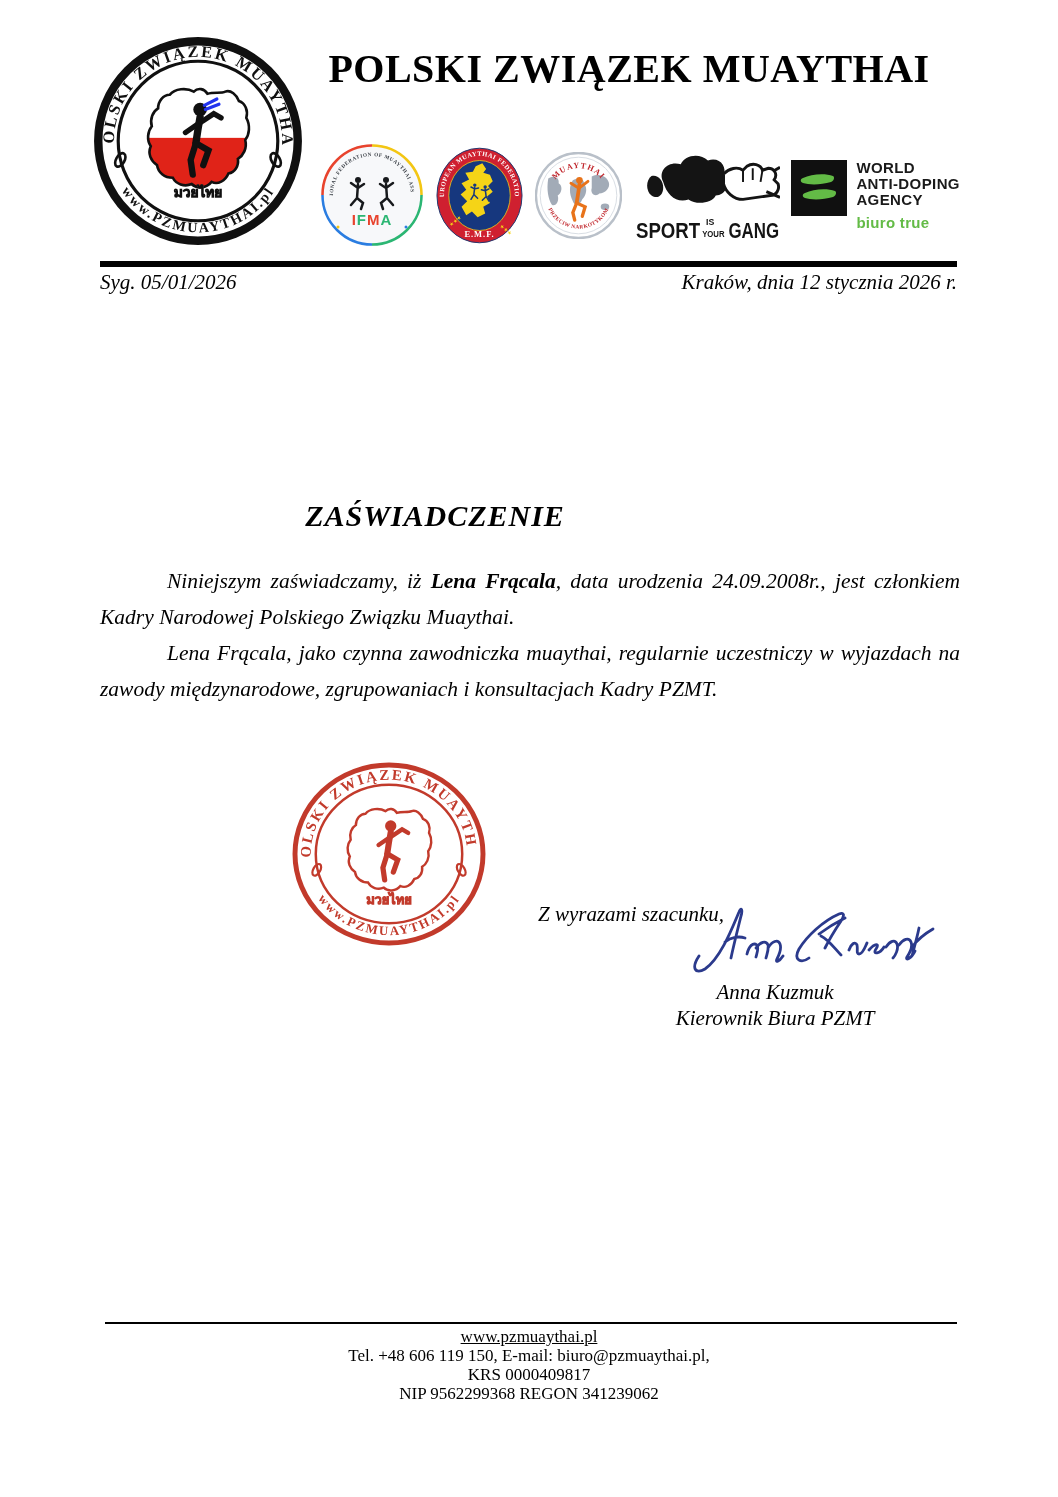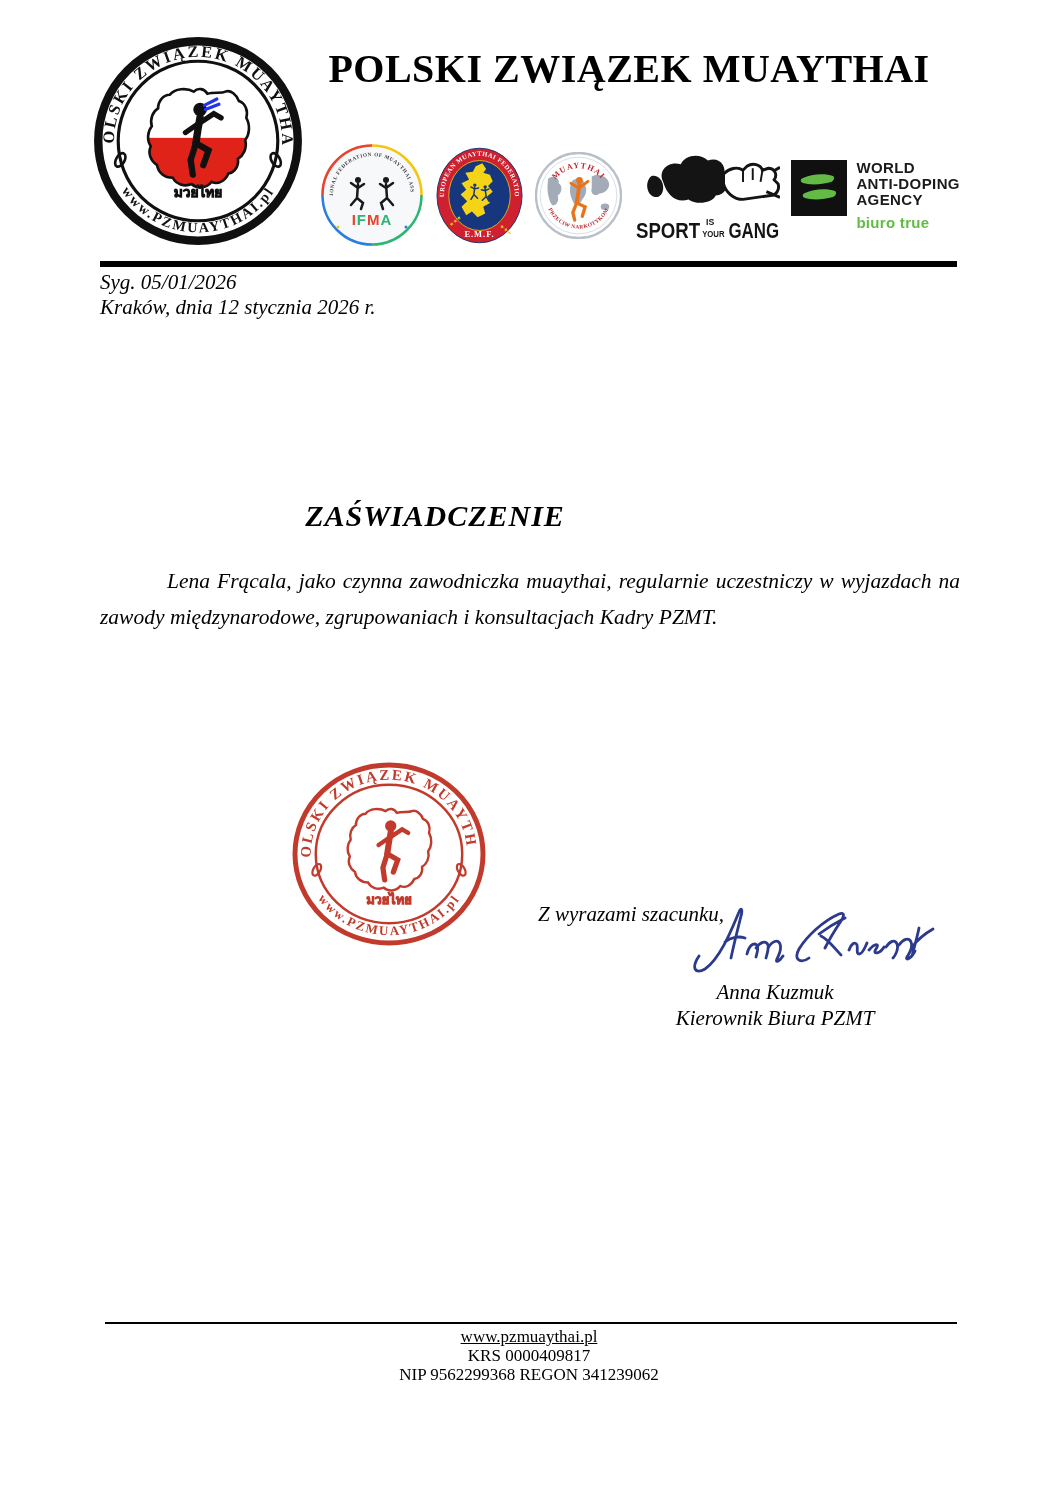--- a/index.html
+++ b/index.html
@@ -14,21 +14,21 @@
   .logos-row { position:absolute; left:320px; top:138px; width:640px; height:114px;
                display:flex; align-items:center; justify-content:space-between; }
 
   .wada { display:flex; gap:9px; align-items:flex-start; }
   .wada-text { display:flex; flex-direction:column; font-family:Liberation Sans, sans-serif; }
   .wada-line { font-size:15px; line-height:16px; font-weight:bold; color:#1a1a1a; letter-spacing:.4px; }
   .wada-tag { margin-top:6px; font-size:15px; color:#63bb46; font-weight:bold; letter-spacing:.3px; }
 
   .rule { position:absolute; left:100px; top:261px; width:857px; height:6px; background:#000; }
   .meta-row { position:absolute; left:100px; top:270px; width:857px; display:flex;
-              justify-content:space-between; font-style:italic; font-size:21px;flex-direction:column; }
+              justify-content:space-between; font-style:italic; font-size:21px; }
 
   
   .doc-title { position:absolute; left:0; top:499px; width:870px; text-align:center;
                font-size:30px; font-weight:bold; font-style:italic; letter-spacing:1px; }
   .body-text { position:absolute; left:100px; top:563px; width:860px; font-size:21.5px;
                font-style:italic; line-height:36px; text-align:justify; }
   .body-text p { margin:0; text-indent:67px; }
 
   
   .stamp { position:absolute; left:288px; top:760px; }
@@ -203,20 +203,21 @@
   </div>
 
   <div class="rule"></div>
   <div class="meta-row">
     <span>Syg. 05/01/2026</span>
     <span>Kraków, dnia 12 stycznia 2026 r.</span>
   </div>
 
   <div class="doc-title">ZAŚWIADCZENIE</div>
   <div class="body-text">
+    <p><span>Niniejszym zaświadczamy, iż </span><b>Lena Frącala</b><span>, data urodzenia 24.09.2008r.,  jest członkiem Kadry Narodowej Polskiego Związku Muaythai.</span></p>
     <p>Lena Frącala, jako czynna zawodniczka muaythai, regularnie uczestniczy w wyjazdach na zawody międzynarodowe, zgrupowaniach i konsultacjach Kadry PZMT.</p>
   </div>
 
   <svg class="stamp" width="202" height="188" viewBox="0 0 200 190">
     <defs>
       <path id="st-top" d="M 21,95 A 79,75 0 1 1 179,95"></path>
       <path id="st-bot" d="M 14,95 A 86,82 0 1 0 186,95"></path>
     </defs>
     <ellipse cx="100" cy="95" rx="95" ry="90" fill="none" stroke="#c23a2b" stroke-width="5"></ellipse>
     <ellipse cx="100" cy="95" rx="74" ry="70" fill="none" stroke="#c23a2b" stroke-width="2.5"></ellipse>
@@ -249,17 +250,18 @@
     <path d="M16,64 C8,76 12,83 22,77 C38,66 50,34 56,20 C58,15 60,17 58,24 C54,40 50,56 48,66 M42,50 C48,45 56,44 62,46 M64,62 C66,54 70,50 74,53 C76,56 74,61 73,65 M73,56 C77,50 83,48 85,53 C86,57 84,62 83,66 M85,56 C89,49 95,47 97,52 C99,57 96,63 94,67 C92,71 96,70 100,64 M126,66 C118,72 110,68 116,57 C124,44 140,29 156,22 C161,20 162,23 158,29 C152,38 146,48 142,56 M136,42 C144,36 154,30 162,26 M138,44 C146,48 152,57 158,63 M166,58 C168,52 172,49 174,53 C175,57 173,62 176,62 C180,62 182,55 184,51 M186,58 C192,51 197,51 193,57 C189,63 197,62 201,55 M203,55 C207,49 212,47 214,52 C216,57 212,64 210,66 M216,53 C220,47 226,45 228,50 C230,55 226,62 224,65 C222,69 228,67 232,59 M236,36 C234,46 231,56 229,64 M229,55 C235,47 243,41 250,37" fill="none" stroke="#2b3a8c" stroke-width="2.8" stroke-linecap="round" stroke-linejoin="round"></path>
   </svg>
   <div class="signatory">
     <div>Anna Kuzmuk</div>
     <div>Kierownik Biura PZMT</div>
   </div>
 
   <div class="footer-rule"></div>
   <div class="footer">
     <div class="link">www.pzmuaythai.pl</div>
+    <div>Tel. +48 606 119 150, E-mail: biuro@pzmuaythai.pl,</div>
     <div>KRS 0000409817</div>
     <div>NIP 9562299368 REGON 341239062</div>
   </div>
 
 </div>
 
 </body></html>

